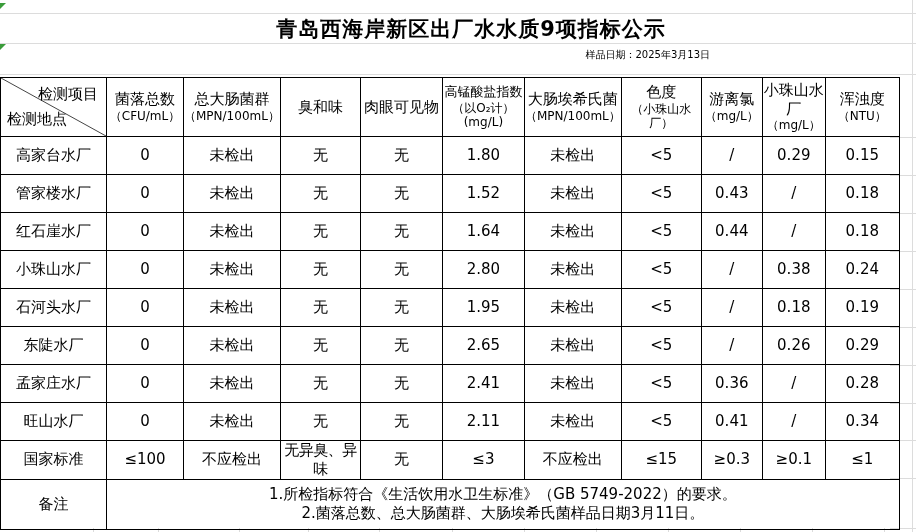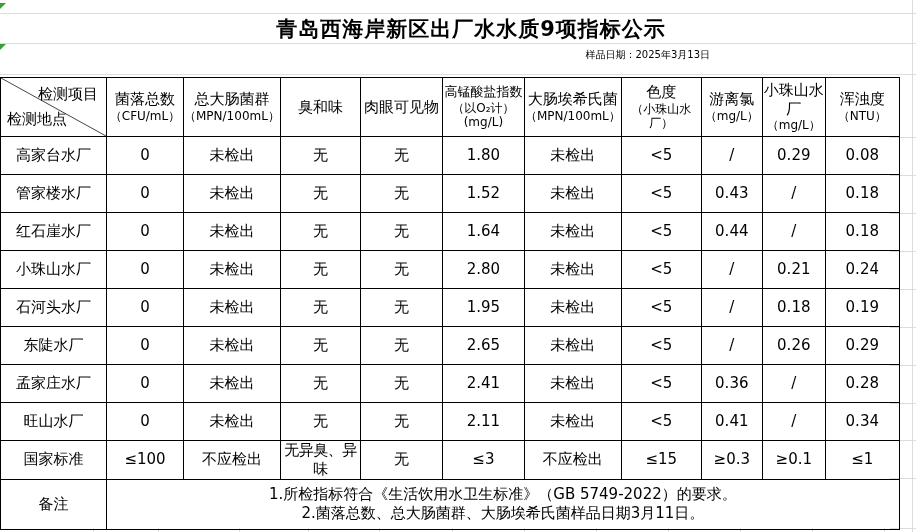--- a/index.html
+++ b/index.html
@@ -143,21 +143,21 @@
         <td>高家台水厂</td>
         <td>0</td>
         <td>未检出</td>
         <td>无</td>
         <td>无</td>
         <td>1.80</td>
         <td>未检出</td>
         <td>&lt;5</td>
         <td>/</td>
         <td>0.29</td>
-        <td>0.08</td>
+        <td>0.15</td>
       </tr>
       <tr>
         <td>管家楼水厂</td>
         <td>0</td>
         <td>未检出</td>
         <td>无</td>
         <td>无</td>
         <td>1.52</td>
         <td>未检出</td>
         <td>&lt;5</td>
@@ -181,21 +181,21 @@
       <tr>
         <td>小珠山水厂</td>
         <td>0</td>
         <td>未检出</td>
         <td>无</td>
         <td>无</td>
         <td>2.80</td>
         <td>未检出</td>
         <td>&lt;5</td>
         <td>/</td>
-        <td>0.21</td>
+        <td>0.38</td>
         <td>0.24</td>
       </tr>
       <tr>
         <td>石河头水厂</td>
         <td>0</td>
         <td>未检出</td>
         <td>无</td>
         <td>无</td>
         <td>1.95</td>
         <td>未检出</td>

